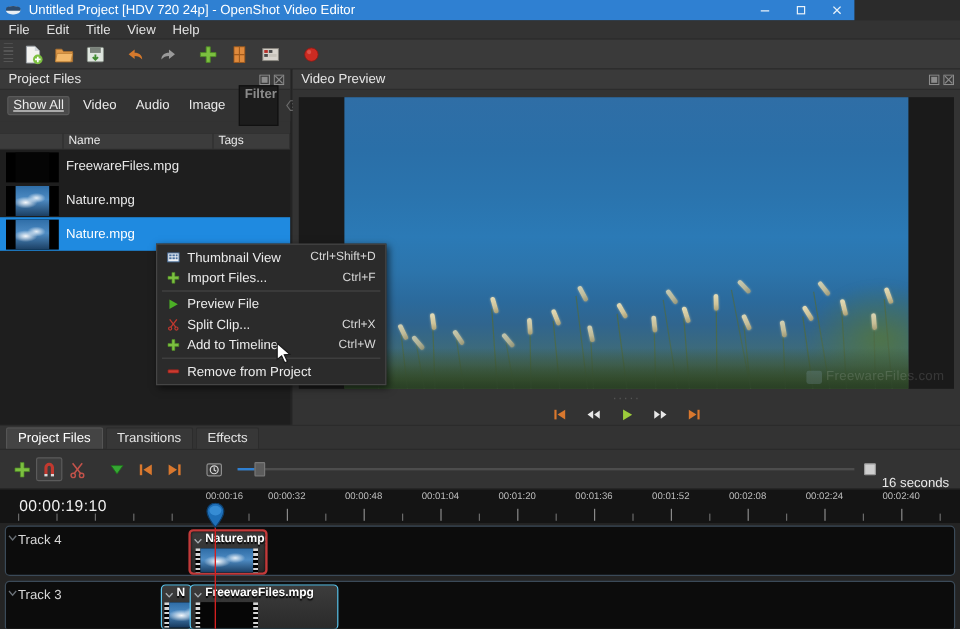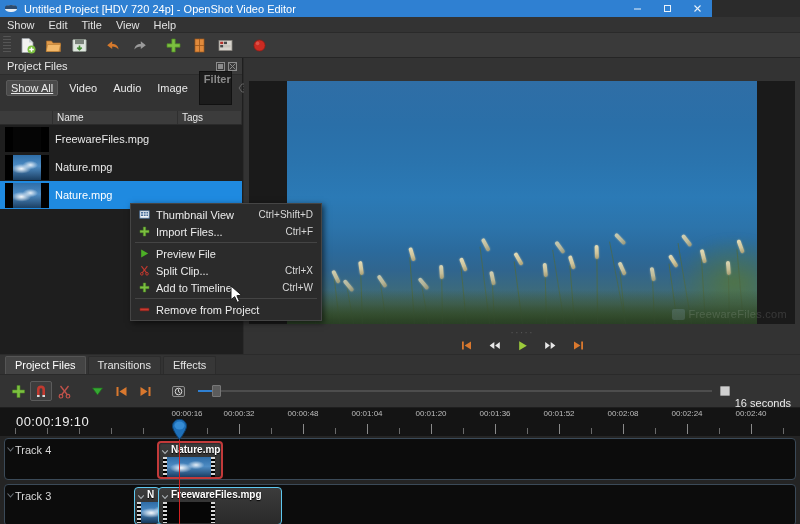--- a/index.html
+++ b/index.html
@@ -299,21 +299,21 @@
       <div class="winbtn">
         <svg width="11" height="11" viewBox="0 0 11 11">
             <line x1="2.5" y1="2.5" x2="8.5" y2="8.5" stroke="#eaf2fa" stroke-width="1.1"></line>
             <line x1="8.5" y1="2.5" x2="2.5" y2="8.5" stroke="#eaf2fa" stroke-width="1.1"></line>
           </svg>
       </div>
     </div>
   </div>
 
   <div class="menubar">
-    <div class="menuitem">Show</div>
+    <div class="menuitem">File</div>
     <div class="menuitem">Edit</div>
     <div class="menuitem">Title</div>
     <div class="menuitem">View</div>
     <div class="menuitem">Help</div>
   </div>
 
   <div class="maintoolbar">
     <div class="grip"></div>
 
     <div class="tbtn">
@@ -444,20 +444,38 @@
           <div class="perfs-l"></div>
             <div class="sky"></div>
             <div class="perfs-r"></div>
         </div>
         <div class="fname">Nature.mpg</div>
       </div>
     </div>
   </div>
 
   <div class="previewpanel">
+    <div class="panelbar">
+      <div class="ptitle">Video Preview</div>
+      <div class="pbtns">
+        <div class="pbtn">
+          <svg width="9" height="9" viewBox="0 0 9 9">
+              <rect x=".5" y=".5" width="8" height="8" fill="none" stroke="#cfcfcf"></rect>
+              <rect x="2" y="2" width="5" height="5" fill="#cfcfcf"></rect>
+            </svg>
+        </div>
+        <div class="pbtn">
+          <svg width="9" height="9" viewBox="0 0 9 9">
+              <rect x=".5" y=".5" width="8" height="8" fill="none" stroke="#cfcfcf"></rect>
+              <line x1="1.5" y1="1.5" x2="7.5" y2="7.5" stroke="#cfcfcf"></line>
+              <line x1="7.5" y1="1.5" x2="1.5" y2="7.5" stroke="#cfcfcf"></line>
+            </svg>
+        </div>
+      </div>
+    </div>
 
     <div class="previewstage">
       <div class="videoframe">
         <div class="blurpalm"></div>
         <div class="grass" id="grass">
             <div class="stalk" style="left: 6%; height: 60%; transform: rotate(-3deg); opacity: 0.85;"></div>
             <div class="seed" style="left: calc(6% - 2px); bottom: 56%; transform: rotate(-12deg); opacity: 1;"></div>
             <div class="stalk" style="left: 11%; height: 44%; transform: rotate(-6.5deg); opacity: 0.765;"></div>
             <div class="seed" style="left: calc(11% - 2px); bottom: 40%; transform: rotate(-26deg); opacity: 0.9;"></div>
             <div class="stalk" style="left: 16%; height: 52%; transform: rotate(-2deg); opacity: 0.85;"></div>

